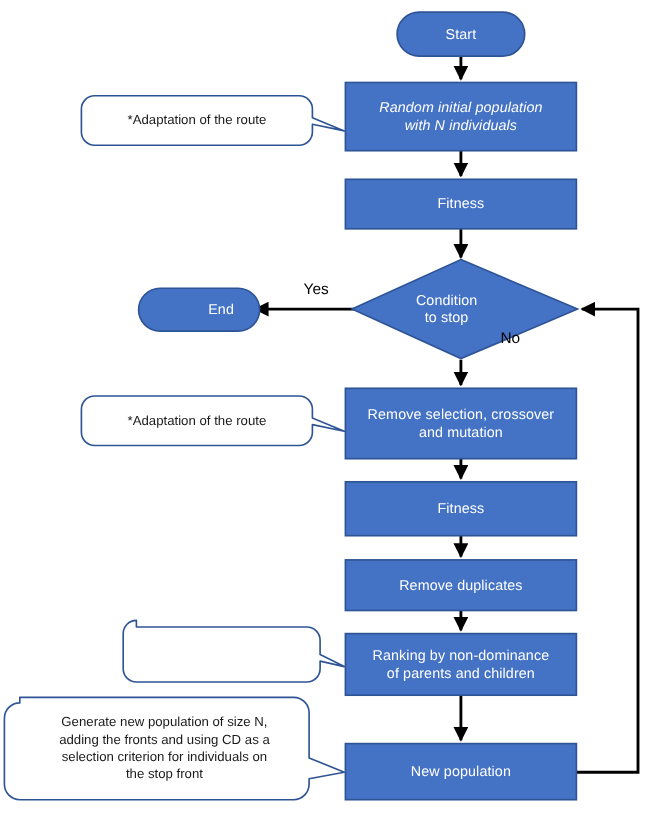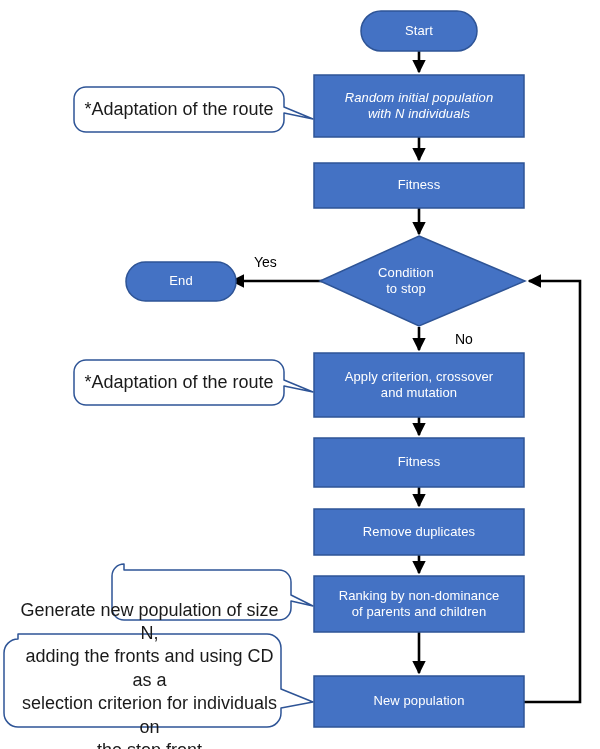--- a/index.html
+++ b/index.html
@@ -44,21 +44,21 @@
     pointer-events: none;
     white-space: pre-line;
   }
   .callout-label {
     position: absolute;
     display: flex;
     align-items: center;
     justify-content: center;
     text-align: center;
     color: #1a1a1a;
-    font-size: 18px;
+    font-size: 12px;
     line-height: 1.3;
     pointer-events: none;
     white-space: pre-line;
   }
   .edge-label {
     position: absolute;
     color: #000000;
     font-size: 14px;
     line-height: 1;
     pointer-events: none;
@@ -158,36 +158,36 @@
   <div class="node-label" style="left:361px; top:11px; width:116px; height:40px;">Start</div>
 
   <div class="node-label" style="left:314px; top:75px; width:210px; height:62px;font-style:italic;">Random initial population
 with N individuals</div>
 
   <div class="node-label" style="left:314px; top:163px; width:210px; height:45px;">Fitness</div>
 
   <div class="node-label" style="left:342px; top:254px; width:128px; height:54px;">Condition
 to stop</div>
 
-  <div class="node-label" style="left:126px; top:262px; width:110px; height:39px;">End</div>
+  <div class="node-label" style="left:126px; top:262px; width:110px; height:39px;padding-left:20px;">End</div>
 
-  <div class="node-label" style="left:314px; top:353px; width:210px; height:64px;">Apply criterion, crossover
+  <div class="node-label" style="left:314px; top:353px; width:210px; height:64px;">Remove selection, crossover
 and mutation</div>
 
   <div class="node-label" style="left:314px; top:438px; width:210px; height:49px;">Fitness</div>
 
   <div class="node-label" style="left:314px; top:509px; width:210px; height:46px;border-radius:14px;">Remove duplicates</div>
 
   <div class="node-label" style="left:314px; top:576px; width:210px; height:56px;">Ranking by non-dominance
 of parents and children</div>
 
   <div class="node-label" style="left:314px; top:676px; width:210px; height:51px;">New population</div>
 
-  <div class="edge-label" style="left:254px; top:255px;text-align:center;">Yes</div>
-  <div class="edge-label" style="left:455px; top:332px;">No</div>
+  <div class="edge-label" style="left:276px; top:255px;text-align:center;">Yes</div>
+  <div class="edge-label" style="left:455px; top:300px;">No</div>
 
   <div class="callout-label" style="left:74px; top:87px; width:210px; height:45px;">*Adaptation of the route</div>
 
   <div class="callout-label" style="left:74px; top:360px; width:210px; height:45px;">*Adaptation of the route</div>
 
 
   <div class="callout-label" style="left:18px; top:634px; width:263px; height:93px;">Generate new population of size N,
 adding the fronts and using CD as a
 selection criterion for individuals on
 the stop front</div>

